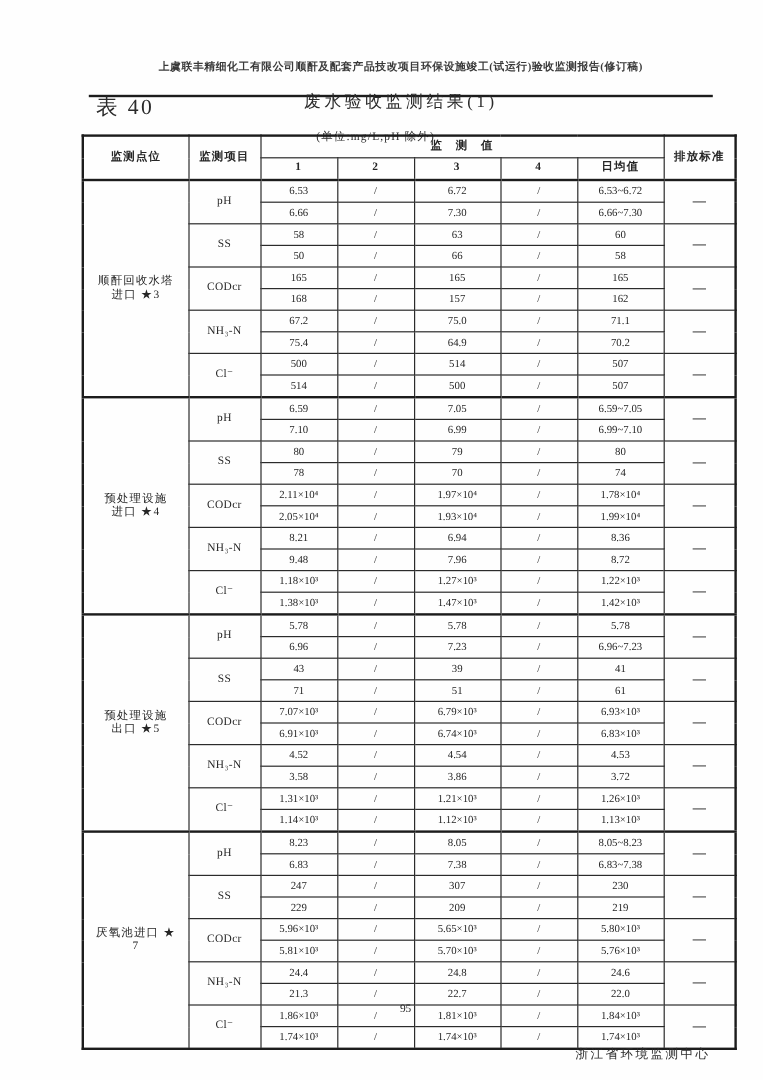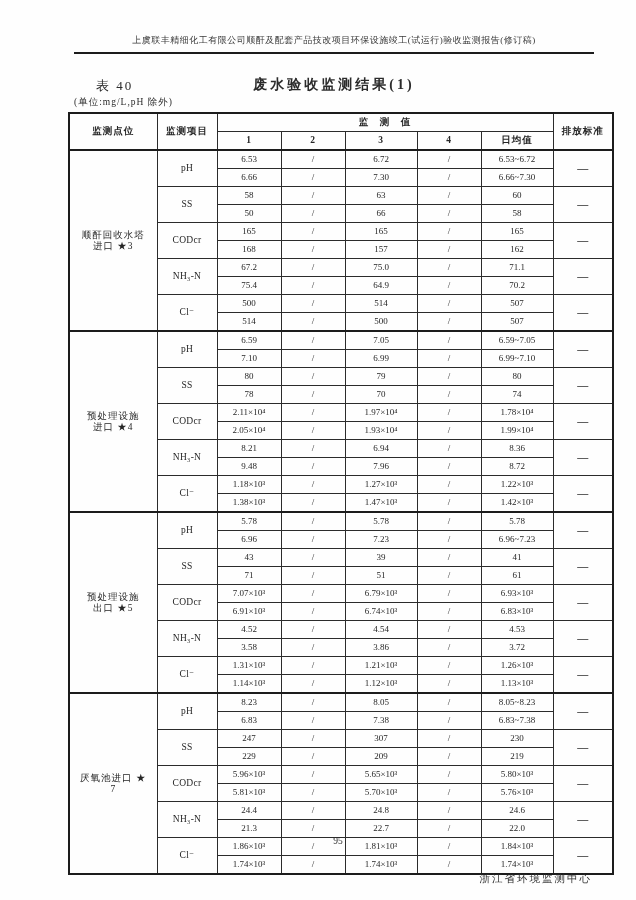--- a/index.html
+++ b/index.html
@@ -1,24 +1,24 @@
 <!DOCTYPE html>
 <html><head>
 <meta charset="utf-8">
 <style>
   html,body{margin:0;padding:0;background:#e8e8e6;}
   .page{position:relative;width:636px;height:900px;margin:0 auto;background:#fefefe;
         font-family:"Liberation Serif","DejaVu Serif",serif;color:#2b2b2b;overflow:hidden;}
-  .running-header{position:absolute;top:34px;left:74px;width:520px;text-align:center;
-        font-size:9px;letter-spacing:.5px;color:#3a3a3a;padding-bottom:5px;
-        border-bottom:2px solid #1c1c1c;white-space:nowrap;overflow:hidden;}
+  .running-header{position:absolute;top:49px;left:74px;width:520px;text-align:center;
+        font-size:9px;letter-spacing:.5px;color:#3a3a3a;padding-bottom:17px;
+        border-bottom:2px solid #1c1c1c;white-space:nowrap;overflow:hidden;font-weight:bold;}
   .title-row{position:absolute;top:76px;left:74px;width:520px;height:18px;}
-  .table-label{position:absolute;left:22px;top:1px;font-size:13px;letter-spacing:2px;}
-  .table-title{display:block;text-align:center;font-size:14px;font-weight:bold;letter-spacing:3px;}
-  .unit-note{position:absolute;top:96px;left:74px;width:478px;text-align:left;font-size:9.5px;letter-spacing:1px;}
+  .table-label{position:absolute;left:6px;top:1px;font-size:18px;letter-spacing:2px;}
+  .table-title{display:block;text-align:center;font-size:14px;font-weight:normal;letter-spacing:3px;}
+  .unit-note{position:absolute;top:108px;left:74px;width:478px;text-align:center;font-size:9.5px;letter-spacing:1px;}
   table.mon{position:absolute;top:112px;left:68px;border-collapse:collapse;table-layout:fixed;
         font-size:9px;color:#262626;}
   table.mon th,table.mon td{border:1px solid #2b2b2b;text-align:center;vertical-align:middle;
         padding:0;height:17px;line-height:1.15;overflow:hidden;}
   table.mon{border:2px solid #1c1c1c;}
   table.mon thead th{font-size:9.5px;font-weight:bold;letter-spacing:1px;}
   td.point{font-size:9.5px;letter-spacing:1px;line-height:1.6;}
   td.param{font-size:9.5px;letter-spacing:.3px;}
   td.std{font-size:11px;font-weight:bold;letter-spacing:0;}
   tr.group-start td{border-top:2px solid #1c1c1c;}

